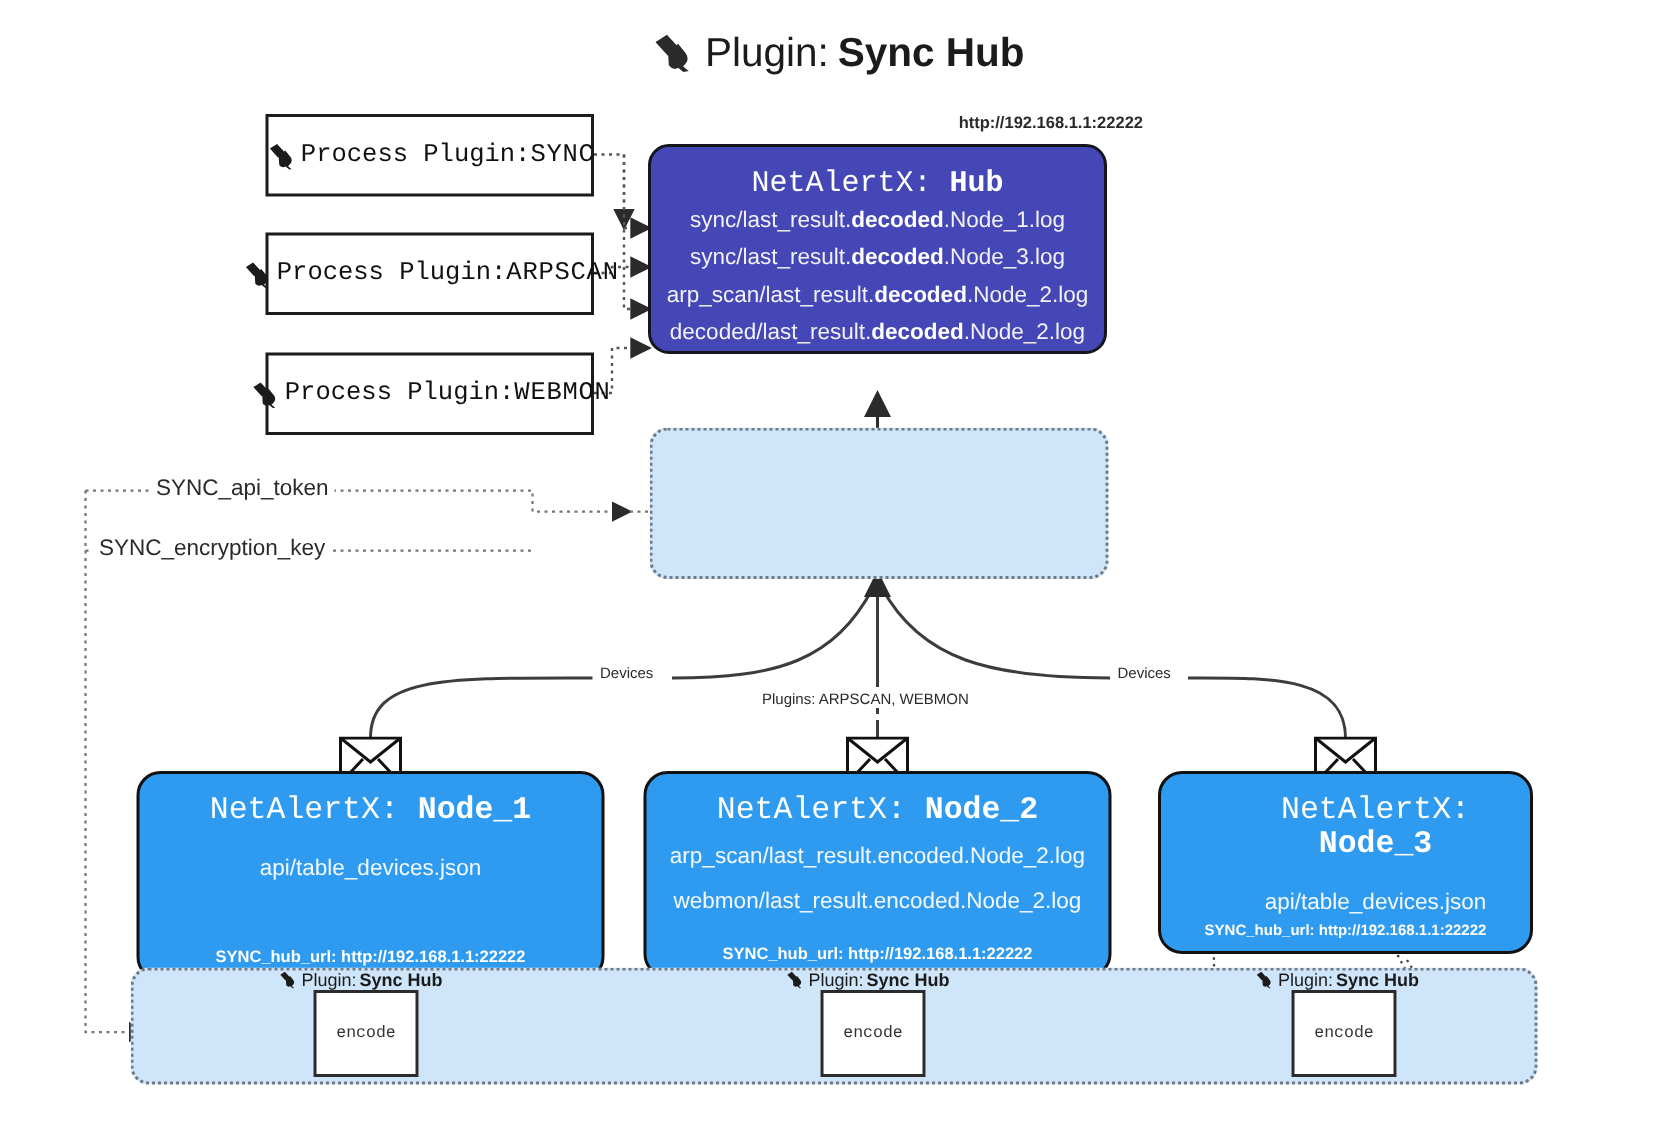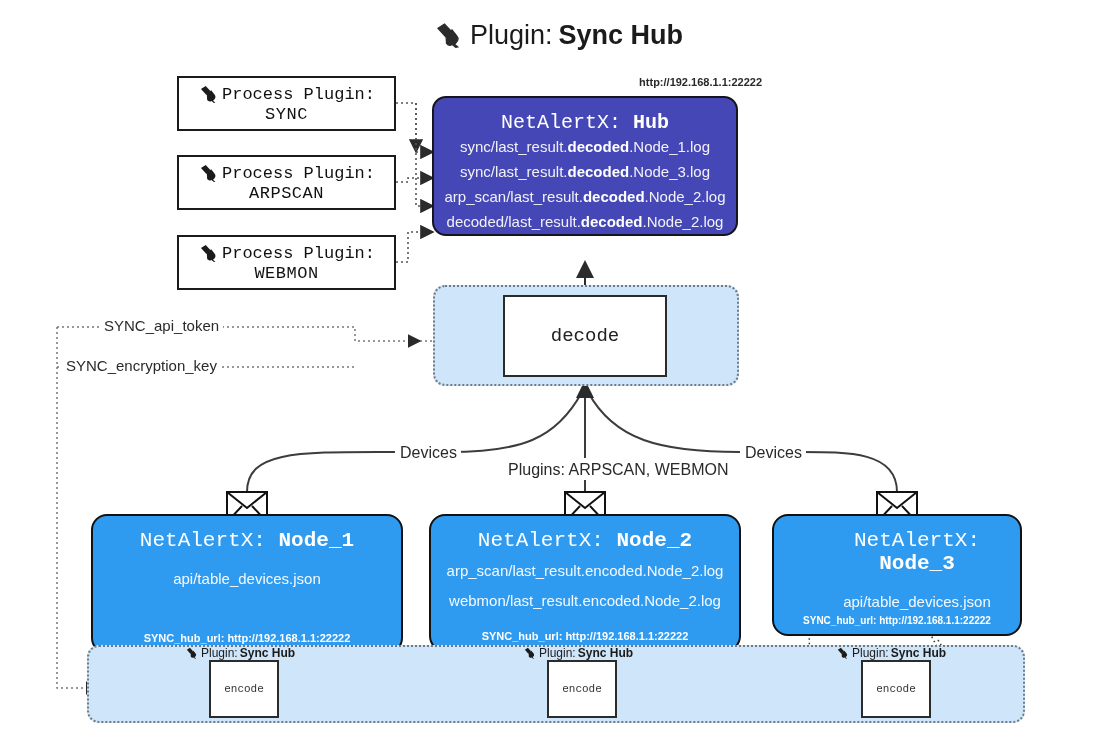--- a/index.html
+++ b/index.html
@@ -15,21 +15,21 @@
   .title .ttxt{font-size:27px;}
   .title .tbold{font-weight:700;}
 
   
   .plug{display:inline-block;vertical-align:middle;line-height:0;}
 
   
   .procbox{position:absolute;border:2px solid #1b1b1b;background:#ffffff;
            font-family:"Liberation Mono","DejaVu Sans Mono",monospace;
            font-size:17px;color:#111;box-sizing:border-box;
-           display:flex;flex-direction:column;align-items:center;justify-content:center;}
+           display:flex;flex-direction:row;align-items:center;justify-content:center;}
   .procbox .l1{display:flex;align-items:center;gap:2px;white-space:nowrap;}
   .procbox .l2{white-space:nowrap;letter-spacing:.5px;}
 
   
   .hub{position:absolute;left:432px;top:96px;width:306px;height:140px;
        background:#4447b5;border:2px solid #15151e;border-radius:14px;box-sizing:border-box;}
   .hub .hubtitle{font-family:"Liberation Mono","DejaVu Sans Mono",monospace;
        font-size:20px;color:#ffffff;text-align:center;margin-top:13px;}
   .hub .hubtitle b{font-weight:700;}
   .hub .row{font-size:15px;color:#f2f2f5;text-align:center;line-height:25px;white-space:nowrap;}
@@ -60,21 +60,21 @@
 
   
   .encodebox{position:absolute;width:70px;height:58px;background:#fff;border:2px solid #2b2b2b;
              box-sizing:border-box;display:flex;align-items:center;justify-content:center;
              font-family:"Liberation Mono","DejaVu Sans Mono",monospace;font-size:11px;color:#333;}
   .enclabel{position:absolute;font-size:12px;color:#1b1b1b;white-space:nowrap;
             display:flex;align-items:center;gap:2px;}
   .enclabel b{font-weight:700;}
 
   
-  .elabel{position:absolute;font-size:16px;color:#2a2a2a;background:#ffffff;
+  .elabel{position:absolute;font-size:10px;color:#2a2a2a;background:#ffffff;
           padding:0 4px;white-space:nowrap;}
   .klabel{position:absolute;font-size:15px;color:#2a2a2a;background:#ffffff;
           padding:0 4px;white-space:nowrap;}
 </style>
 </head>
 <body>
 
 <div id="stage">
 
   <svg class="wires" viewBox="0 0 1117 754">
@@ -210,21 +210,20 @@
     </div>
     <div class="row">
       <span>arp_scan/last_result.</span><b>decoded</b><span>.Node_2.log</span>
     </div>
     <div class="row">
       <span>decoded/last_result.</span><b>decoded</b><span>.Node_2.log</span>
     </div>
   </div>
 
   <div class="lightbox" style="left:433px;top:285px;width:306px;height:101px;"></div>
-  <div class="decodebox">decode</div>
 
   <div class="klabel" style="left:100px;top:317px;">SYNC_api_token</div>
   <div class="klabel" style="left:62px;top:357px;">SYNC_encryption_key</div>
 
   <div class="elabel" style="left:396px;top:444px;">Devices</div>
   <div class="elabel" style="left:741px;top:444px;">Devices</div>
   <div class="elabel" style="left:504px;top:461px;">Plugins: ARPSCAN, WEBMON</div>
 
   <div class="env" style="left:226px;top:491px;">
     <svg width="42" height="32" viewBox="0 0 42 32">

